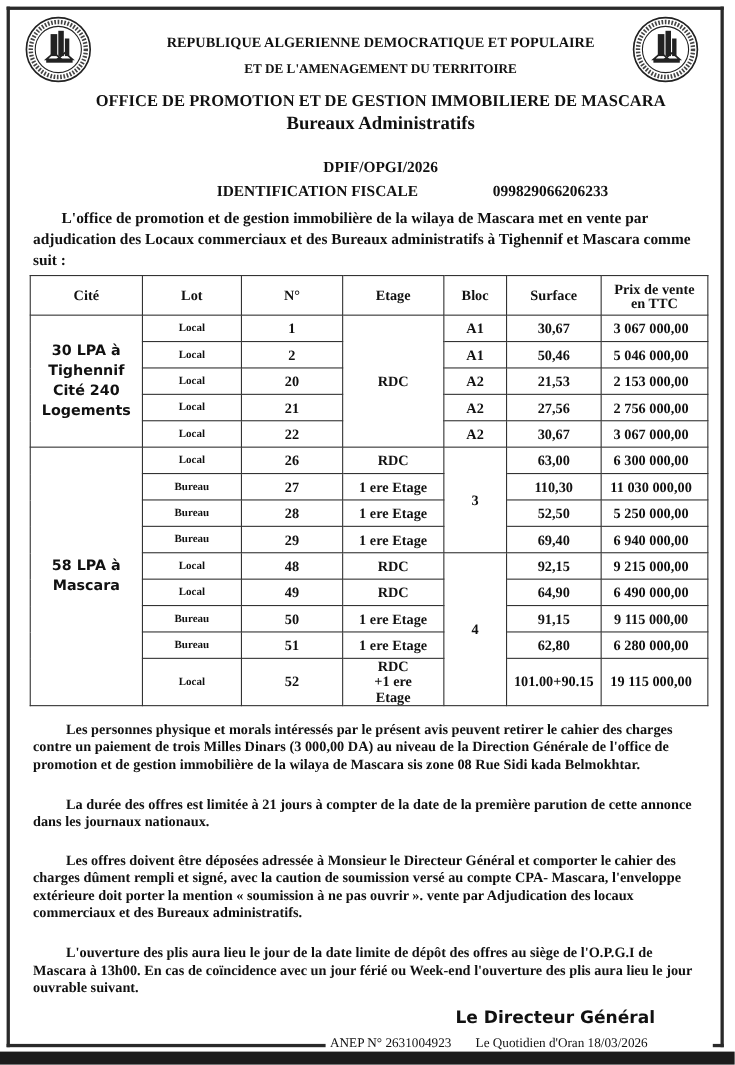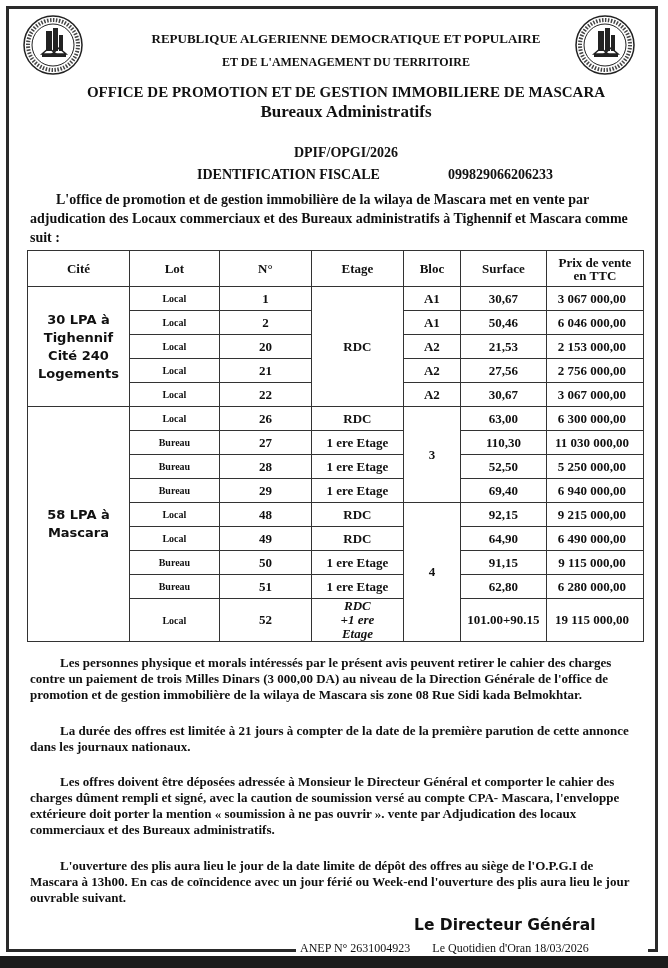--- a/index.html
+++ b/index.html
@@ -108,21 +108,21 @@
         <td rowspan="5">RDC</td>
         <td>A1</td>
         <td>30,67</td>
         <td class="price">3 067 000,00</td>
       </tr>
       <tr>
         <td class="lot">Local</td>
         <td>2</td>
         <td>A1</td>
         <td>50,46</td>
-        <td class="price">6 046 000,00</td>
+        <td class="price">5 046 000,00</td>
       </tr>
       <tr>
         <td class="lot">Local</td>
         <td>20</td>
         <td>A2</td>
         <td>21,53</td>
         <td class="price">2 153 000,00</td>
       </tr>
       <tr>
         <td class="lot">Local</td>
@@ -193,21 +193,21 @@
       <tr>
         <td class="lot">Bureau</td>
         <td>51</td>
         <td>1 ere Etage</td>
         <td>62,80</td>
         <td class="price">6 280 000,00</td>
       </tr>
       <tr>
         <td class="lot tall">Local</td>
         <td class="tall">52</td>
-        <td class="tall" style="line-height: 14px; padding: 0px 28px; font-style: italic;">RDC +1 ere Etage</td>
+        <td class="tall" style="line-height: 14px; padding: 0px 28px;">RDC +1 ere Etage</td>
         <td class="tall">101.00+90.15</td>
         <td class="price tall">19 115 000,00</td>
       </tr>
     </tbody>
 </table>
 
 <div class="para" style="top:655px"><span class="ind"></span><span>Les personnes physique et morals intéressés par le présent avis peuvent retirer le cahier des charges contre un paiement de  trois  Milles Dinars (3 000,00 DA) au niveau de la Direction Générale de l'office de promotion et de gestion immobilière de la wilaya de Mascara sis zone 08 Rue Sidi kada Belmokhtar.</span></div>
 <div class="para" style="top:723px"><span class="ind"></span><span>La durée des offres est limitée à 21 jours à compter de la date de la première parution de cette annonce dans les journaux nationaux.</span></div>
 <div class="para" style="top:774px"><span class="ind"></span><span>Les offres doivent être déposées  adressée à Monsieur le Directeur Général et comporter le cahier des charges dûment rempli et signé, avec la caution de soumission   versé au compte CPA- Mascara, l'enveloppe extérieure doit porter la mention « soumission à ne pas ouvrir ». vente par Adjudication des locaux commerciaux et des Bureaux administratifs.</span></div>
 <div class="para" style="top:858px"><span class="ind"></span><span>L'ouverture des plis aura  lieu le jour de la date limite de dépôt des offres au siège de l'O.P.G.I de Mascara à 13h00.   En cas de coïncidence avec un jour férié ou  Week-end l'ouverture des plis aura lieu le jour ouvrable suivant.</span></div>

